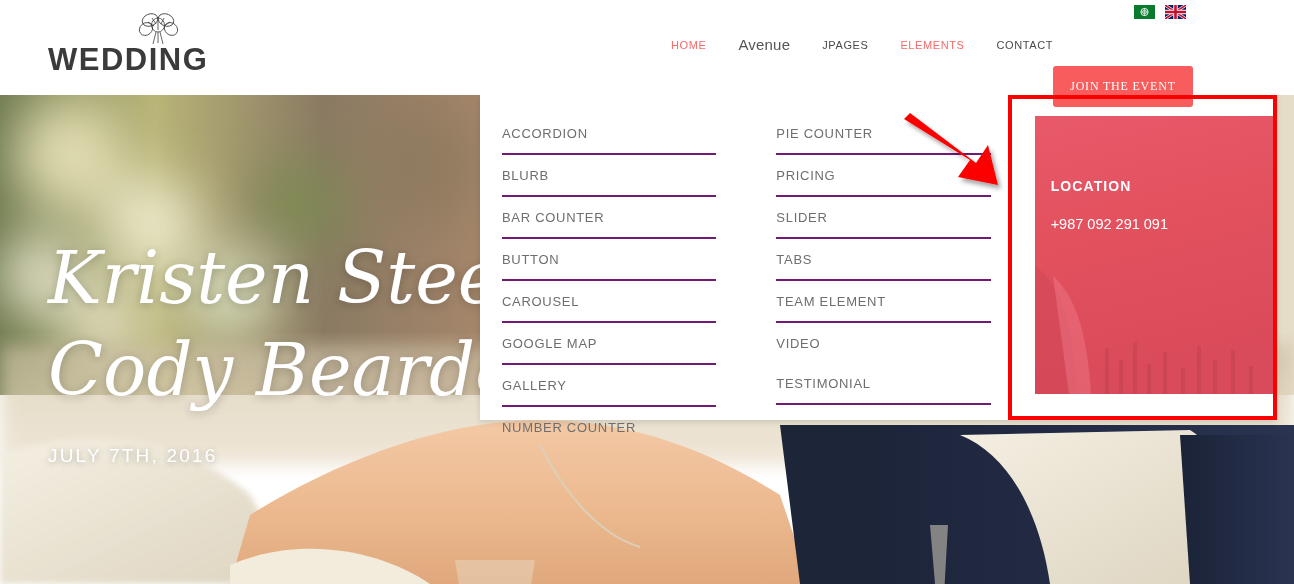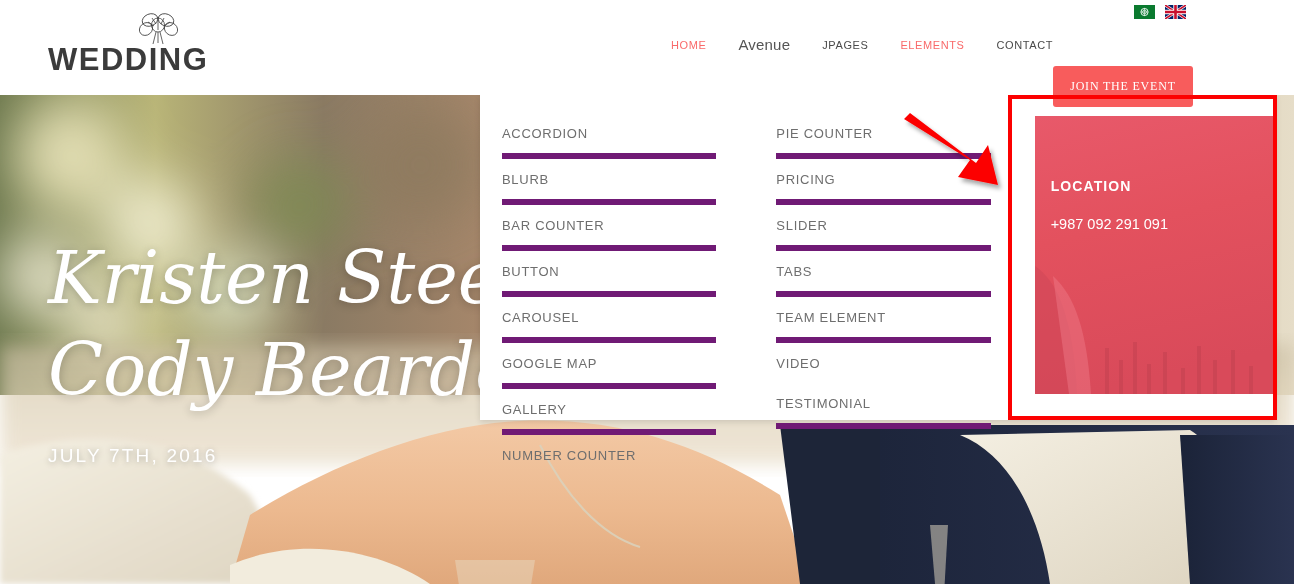--- a/index.html
+++ b/index.html
@@ -81,21 +81,21 @@
     position:absolute; left:480px; top:95px; width:796px; height:325px;
     background:#ffffff; z-index:30;
     box-shadow:0 2px 6px rgba(0,0,0,0.12);
     display:flex; padding:18px 0 0 0;
   }
   .dd-col { width:266px; padding:0 22px; }
   .dd-col.c1 { margin-left:0; }
   .dd-col.c2 { margin-left:16px; }
   .dd-item {
     font-size:13px; letter-spacing:0.7px; color:#6e6e6e;
-    padding:13px 0 12px 0; border-bottom:6px solid #701a75;
+    padding:13px 0 12px 0; border-bottom:2px solid #701a75;
     cursor:pointer; text-transform:uppercase; white-space:nowrap;
   }
   .dd-item.last { border-bottom:none; }
 
   
   .dd-promo { width:250px; margin-left:22px; margin-top:3px; }
   .promo-card {
     width:240px; height:278px; position:relative; overflow:hidden;
     background:#e3515e;
   }

